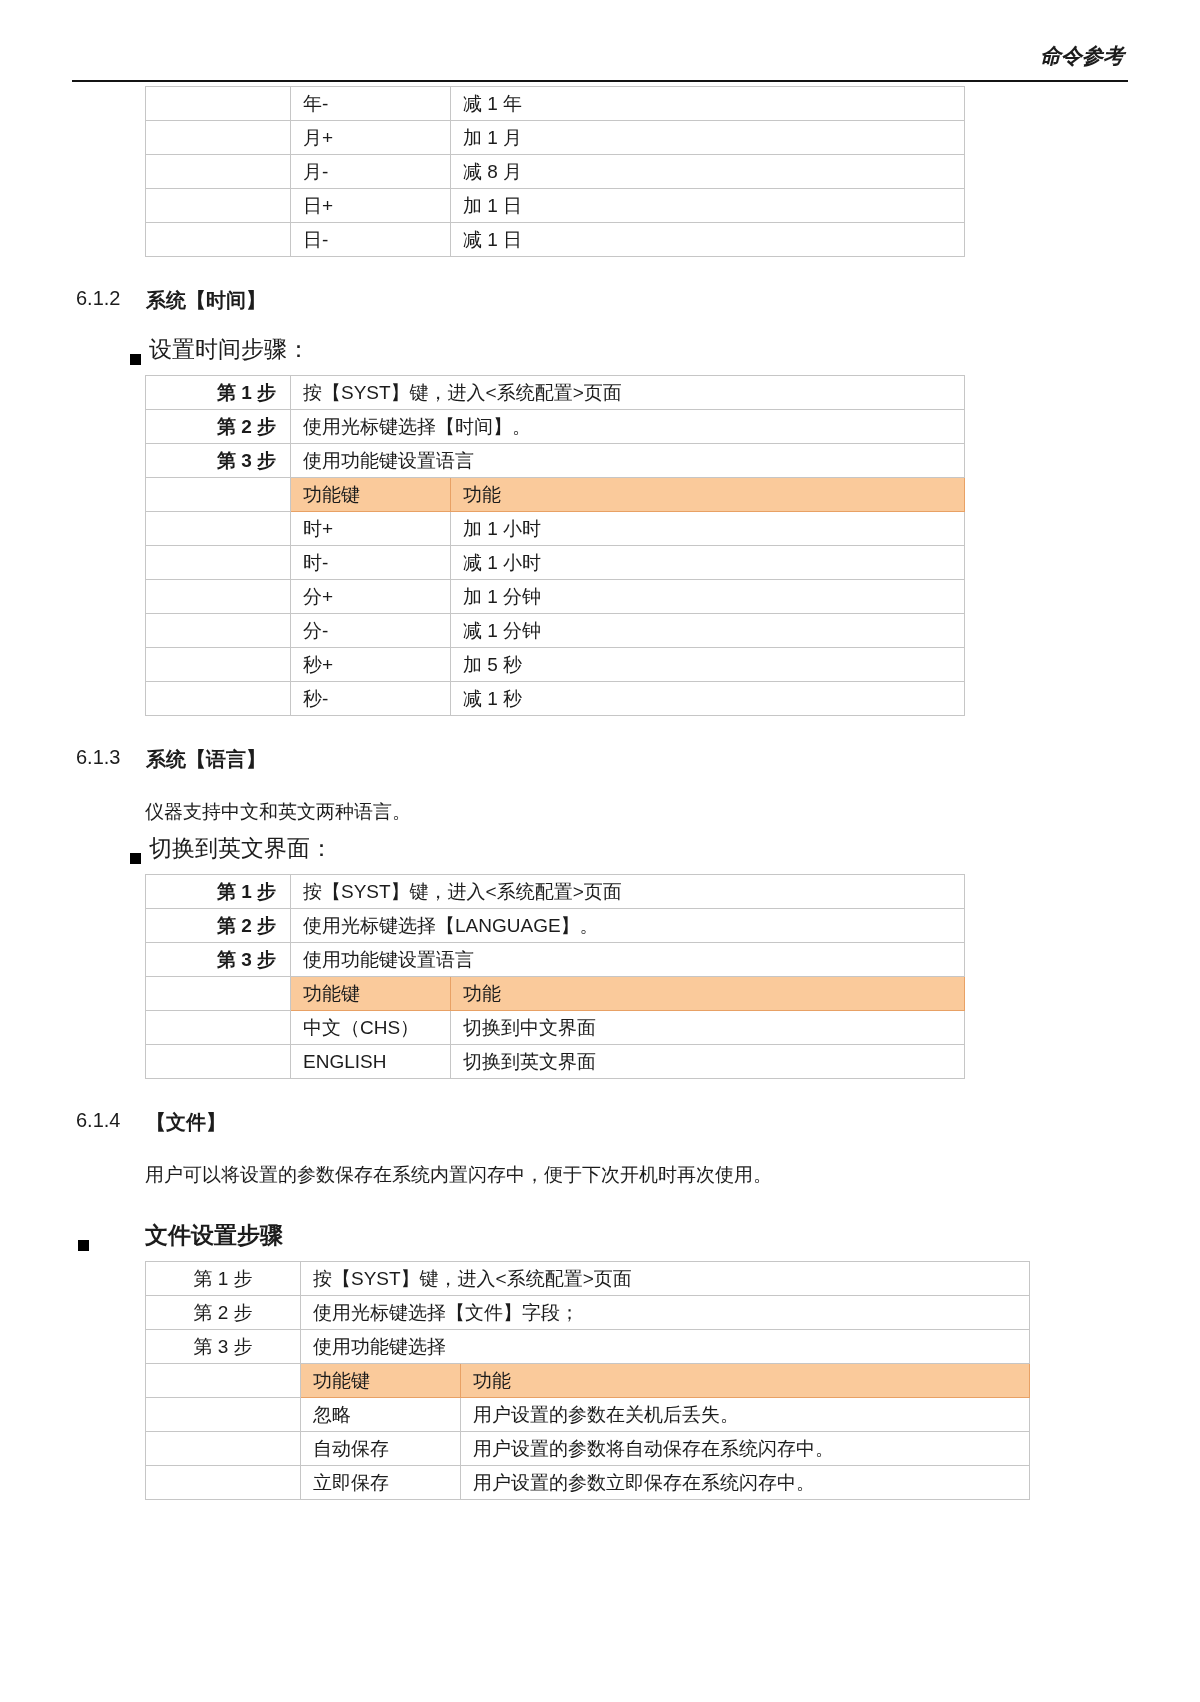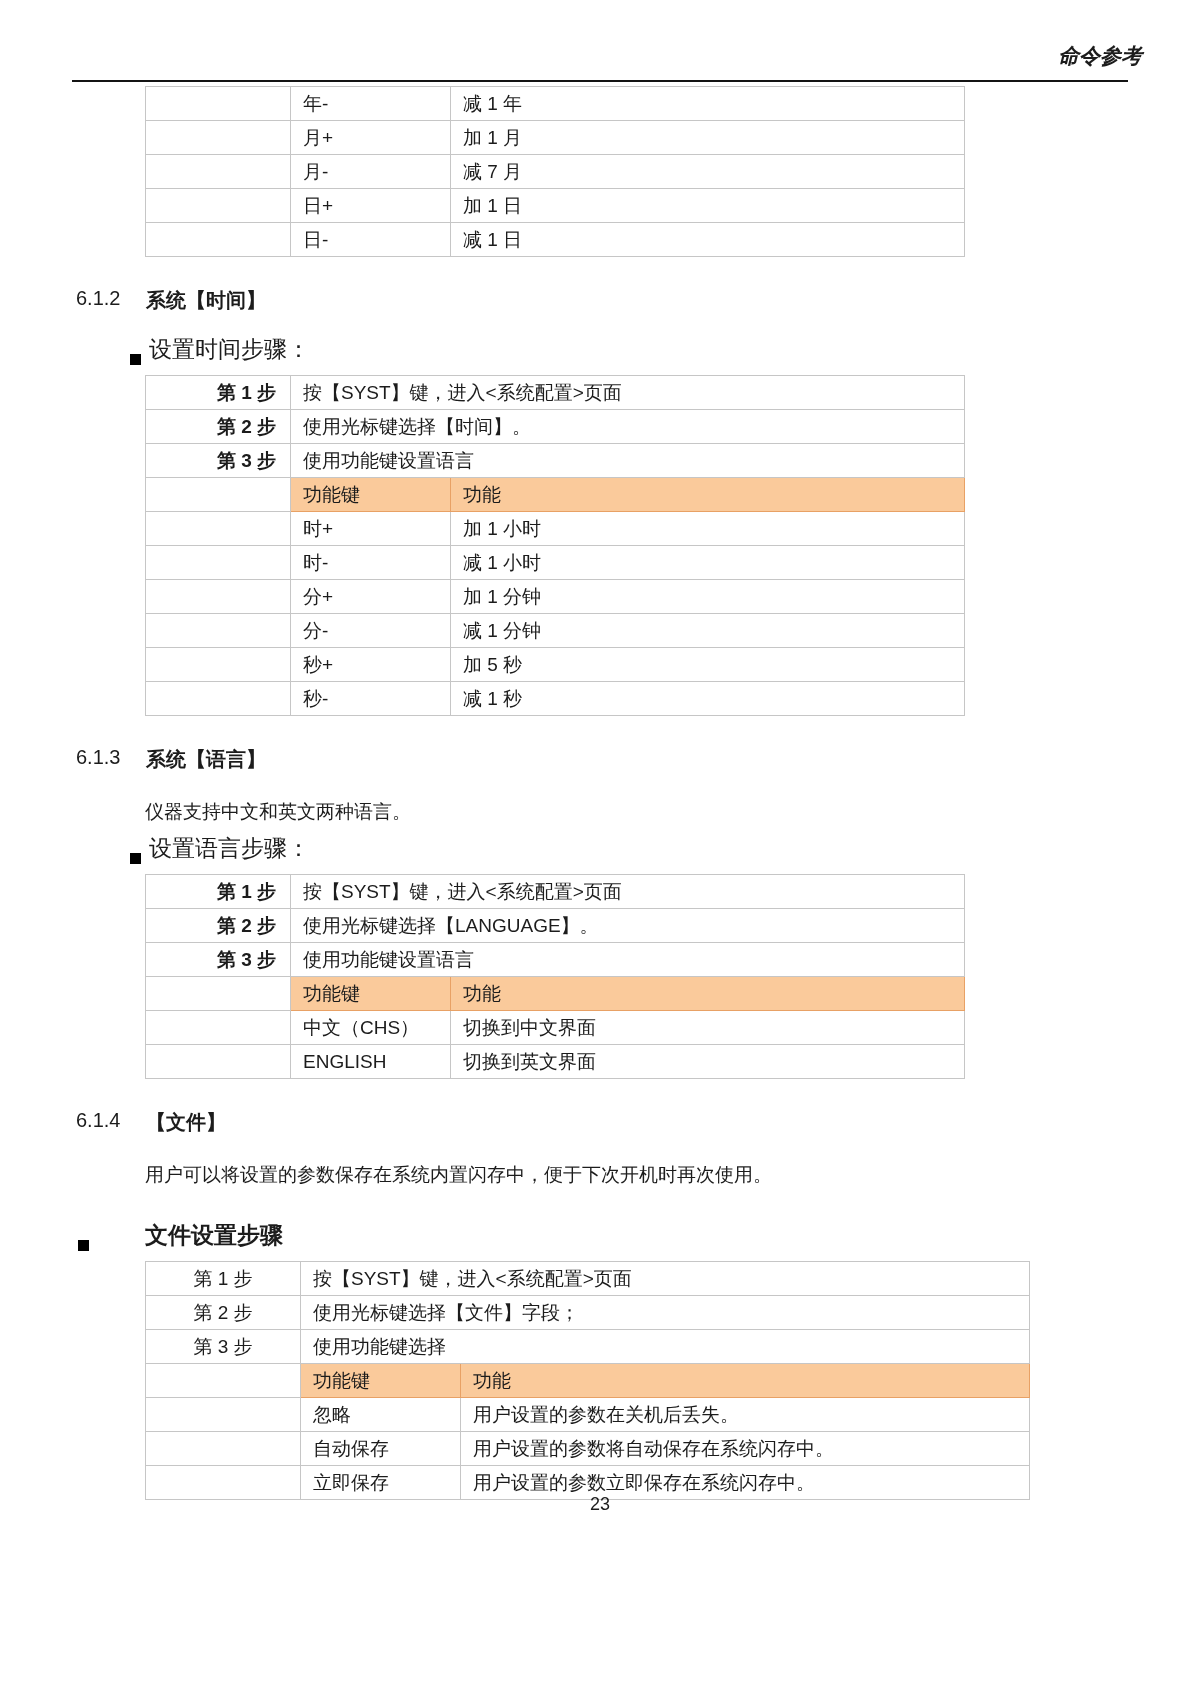--- a/index.html
+++ b/index.html
@@ -5,21 +5,21 @@
   * { margin:0; padding:0; box-sizing:border-box; }
   html,body { background:#ffffff; }
   body {
     width:1200px; height:1702px;
     font-family:"Liberation Sans","DejaVu Sans",sans-serif;
     color:#1c1c1c;
   }
   .page { position:relative; width:1200px; height:1702px; overflow:hidden; background:#fff; }
 
   .doc-header {
-    position:absolute; top:42px; right:58px;
+    position:absolute; top:42px; right:76px;
     font-size:21px; font-weight:bold; font-style:italic;
   }
   .header-rule {
     position:absolute; top:80px; left:72px; width:1056px;
     border-top:2px solid #141414;
   }
 
   .content { position:absolute; top:86px; left:72px; width:1056px; }
 
   table { border-collapse:collapse; table-layout:fixed; font-size:19px; }
@@ -79,21 +79,21 @@
         <td>减 1 年</td>
       </tr>
       <tr>
         <td></td>
         <td>月+</td>
         <td>加 1 月</td>
       </tr>
       <tr>
         <td></td>
         <td>月-</td>
-        <td>减 7 月</td>
+        <td>减 8 月</td>
       </tr>
       <tr>
         <td></td>
         <td>日+</td>
         <td>加 1 日</td>
       </tr>
       <tr>
         <td></td>
         <td>日-</td>
         <td>减 1 日</td>
@@ -170,21 +170,21 @@
 
     <div class="section-heading">
       <span class="section-number">6.1.3</span>
       <span class="section-title">系统【语言】</span>
     </div>
 
     <p class="intro">仪器支持中文和英文两种语言。</p>
 
     <div class="bullet-line" style="margin-top:8px;">
       <span class="bullet-square"></span>
-      <span class="bullet-label">设置语言步骤：</span>
+      <span class="bullet-label">切换到英文界面：</span>
     </div>
 
     <table class="tbl">
       <colgroup>
           <col style="width:145px">
           <col style="width:160px">
           <col>
         </colgroup>
       <tbody>
           <tr>
@@ -267,16 +267,15 @@
         <td></td>
         <td>立即保存</td>
         <td>用户设置的参数立即保存在系统闪存中。</td>
       </tr>
     </tbody>
       </table>
 
   </div>
 
   <div class="footer">
-    <div class="page-number">23</div>
   </div>
 
 </div>
 
 </body></html>

